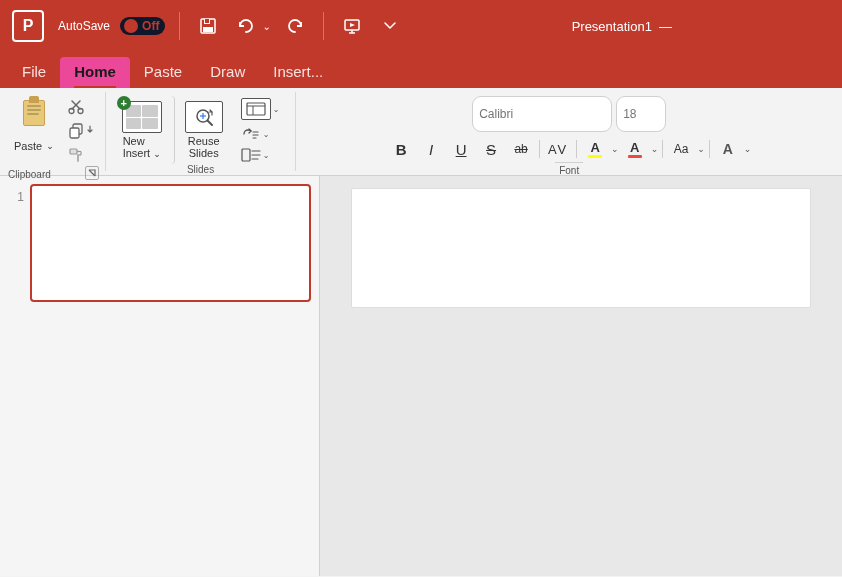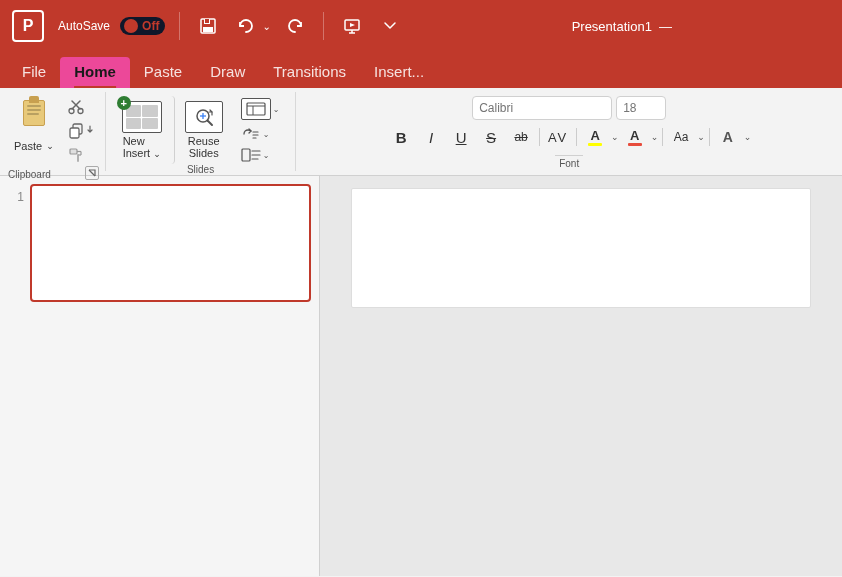--- a/index.html
+++ b/index.html
@@ -224,23 +224,23 @@
       padding: 2px 4px; cursor: pointer; border-radius: 3px;
     }
     .chevron-down { font-size: 8px; color: #555; }
 
     
     .font-group {
       flex: 1;
       display: flex; flex-direction: column;
     }
     .search-box {
-      flex: 1; height: 24px;
+      flex: 1; height: 36px;
       border: 1px solid #d0d0d0;
-      border-radius: 4px;
+      border-radius: 9px;
       background: white;
       padding: 0 6px;
       font-size: 12px;
     }
     .font-toolbar {
       display: flex; align-items: center;
       padding: 0 8px; gap: 4px;
     }
     .font-btn {
       width: 28px; height: 26px;
@@ -372,21 +372,20 @@
   <div class="title-text">
     <span>Presentation1</span> &nbsp;<span>—</span>
   </div>
 </div>
 
 <div class="ribbon-tabs">
   <div class="ribbon-tab">File</div>
   <div class="ribbon-tab active">Home</div>
   <div class="ribbon-tab">Paste</div>
   <div class="ribbon-tab">Draw</div>
-  <div class="ribbon-tab">Transitions</div>
   <div class="ribbon-tab">Insert...</div>
 </div>
 
 <div class="ribbon-content">
 
   <div class="ribbon-group clipboard-group" style="padding-right:6px;">
     <div class="ribbon-group-items" style="align-items:stretch; gap:4px;">
 
       <div class="paste-btn">
         <div class="paste-icon">

